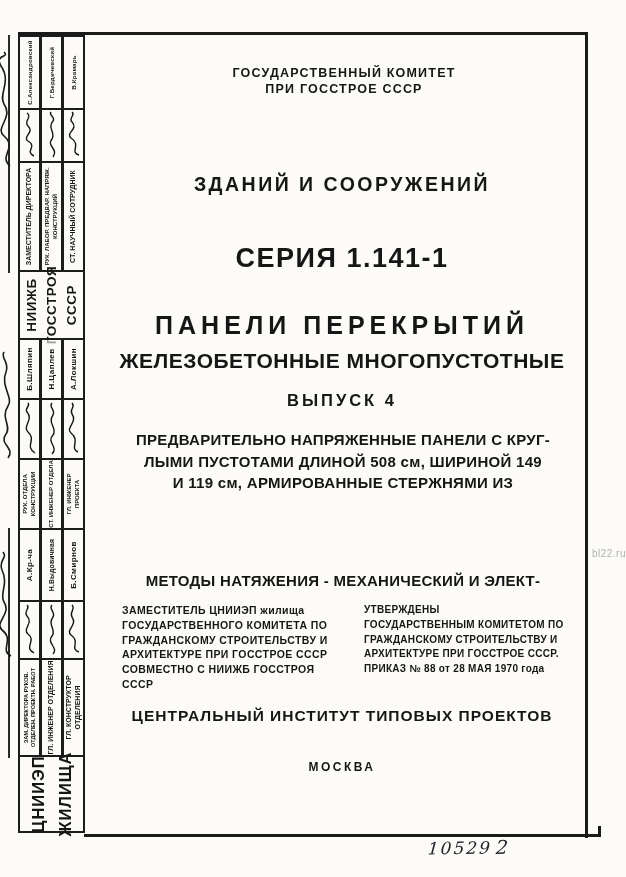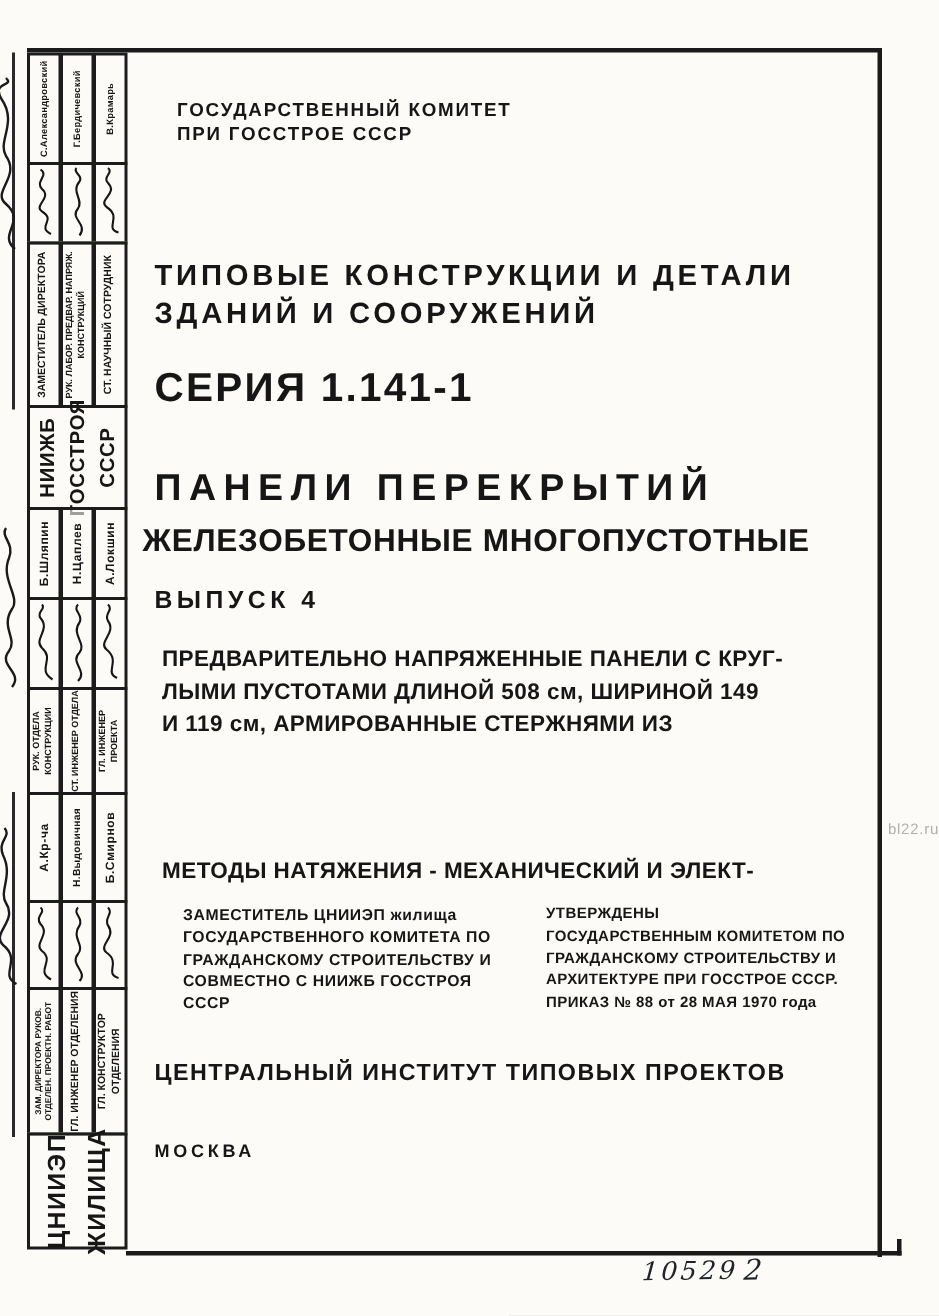--- a/index.html
+++ b/index.html
@@ -3,21 +3,21 @@
 <meta charset="utf-8">
 <style>
   html,body{margin:0;padding:0;background:#e8e6e1;}
   #page{
     position:relative;width:626px;height:877px;margin:0 auto;
     background:#fcfbf7;overflow:hidden;
     font-family:"Liberation Sans", sans-serif;color:#161616;
   }
   .abs{position:absolute;}
   .b{font-weight:bold;}
-  .ctr{}
+  .ctr{text-align:center;}
   .line{position:absolute;background:#1a1a1a;}
   
   .cell{position:absolute;border:2px solid #1c1c1c;box-sizing:border-box;background:rgba(252,251,247,.6);}
   .rot{
     position:absolute;left:0;transform-origin:0 0;transform:rotate(-90deg);
     display:flex;align-items:center;justify-content:center;text-align:center;
     font-weight:bold;line-height:1.15;
   }
   .rot.col{flex-direction:column;}
   .stamp-name{font-size:6.2px;letter-spacing:.2px;white-space:nowrap;}
@@ -213,21 +213,20 @@
       <div>ЖИЛИЩА</div>
     </div>
   </div>
 
   <div class="abs ctr b org-header">
     <div>ГОСУДАРСТВЕННЫЙ КОМИТЕТ</div>
     <div>ПРИ ГОССТРОЕ СССР</div>
   </div>
 
   <div class="abs ctr b series-title">
-    <div>ТИПОВЫЕ КОНСТРУКЦИИ И ДЕТАЛИ</div>
     <div>ЗДАНИЙ И СООРУЖЕНИЙ</div>
   </div>
 
   <div class="abs ctr b series-number">СЕРИЯ 1.141-1</div>
 
   <div class="abs ctr b doc-title1">ПАНЕЛИ ПЕРЕКРЫТИЙ</div>
   <div class="abs ctr b doc-title2">ЖЕЛЕЗОБЕТОННЫЕ МНОГОПУСТОТНЫЕ</div>
   <div class="abs ctr b issue">ВЫПУСК 4</div>
 
   <div class="abs ctr b descr">
@@ -237,20 +236,21 @@
   </div>
 
   <div class="abs ctr b methods">
     <div>МЕТОДЫ НАТЯЖЕНИЯ - МЕХАНИЧЕСКИЙ И ЭЛЕКТ-</div>
   </div>
 
   <div class="abs b devcol">
     <div>ЗАМЕСТИТЕЛЬ ЦНИИЭП жилища</div>
     <div>ГОСУДАРСТВЕННОГО КОМИТЕТА ПО</div>
     <div>ГРАЖДАНСКОМУ СТРОИТЕЛЬСТВУ И</div>
+    <div>АРХИТЕКТУРЕ ПРИ ГОССТРОЕ СССР</div>
     <div>СОВМЕСТНО С НИИЖБ ГОССТРОЯ СССР</div>
   </div>
 
   <div class="abs b appcol">
     <div>УТВЕРЖДЕНЫ</div>
     <div>ГОСУДАРСТВЕННЫМ КОМИТЕТОМ ПО</div>
     <div>ГРАЖДАНСКОМУ СТРОИТЕЛЬСТВУ И</div>
     <div>АРХИТЕКТУРЕ ПРИ ГОССТРОЕ СССР.</div>
     <div>ПРИКАЗ № 88 от 28 МАЯ 1970 года</div>
   </div>

